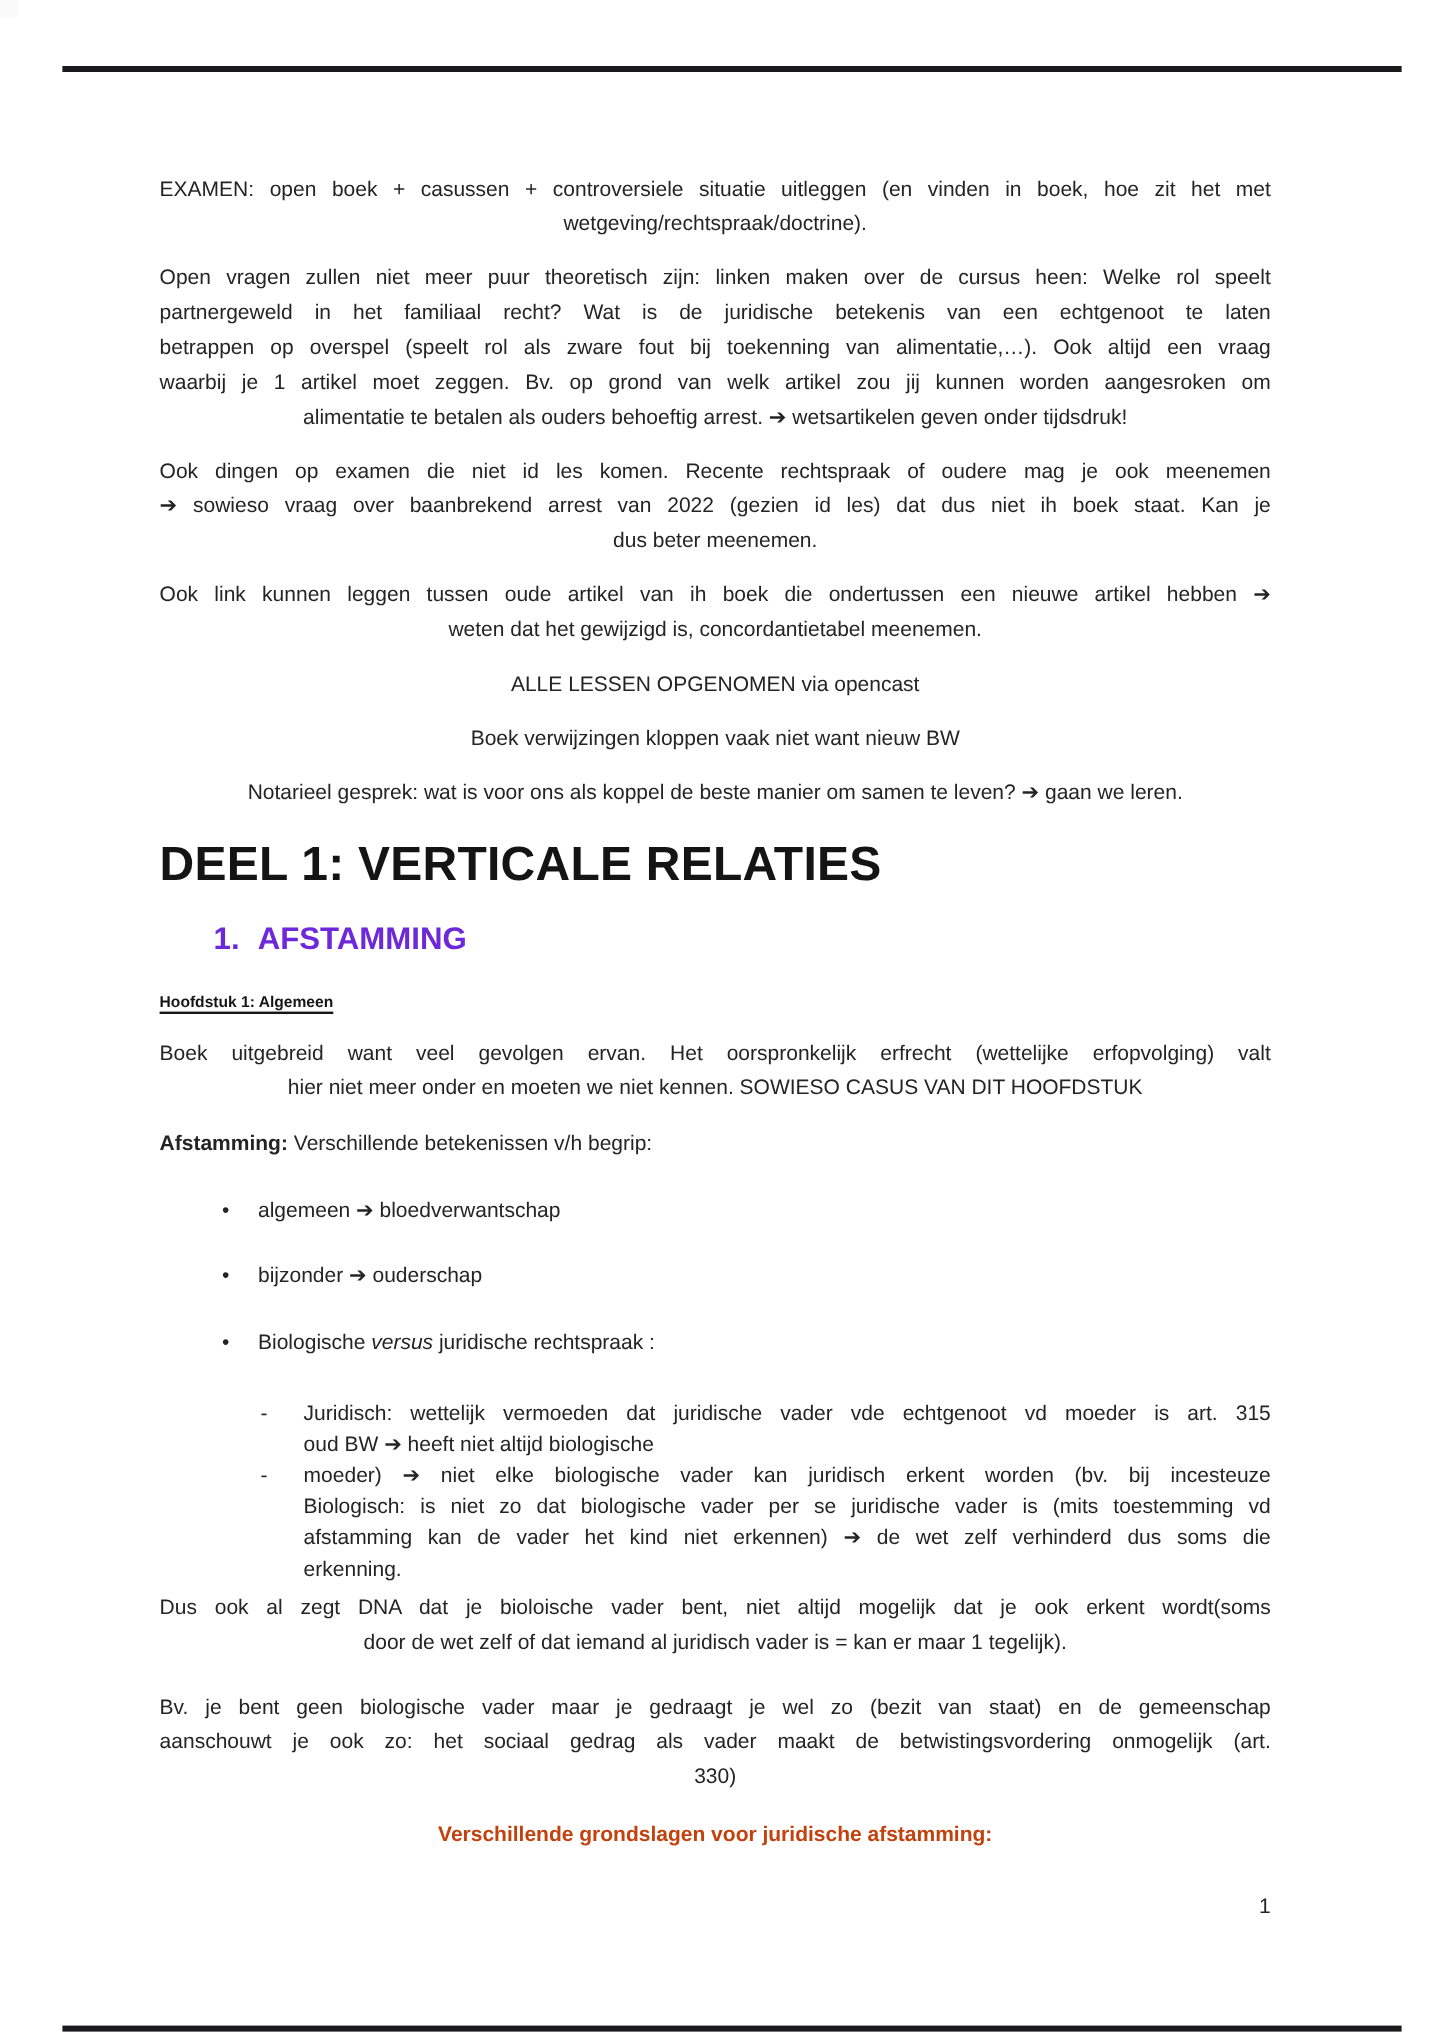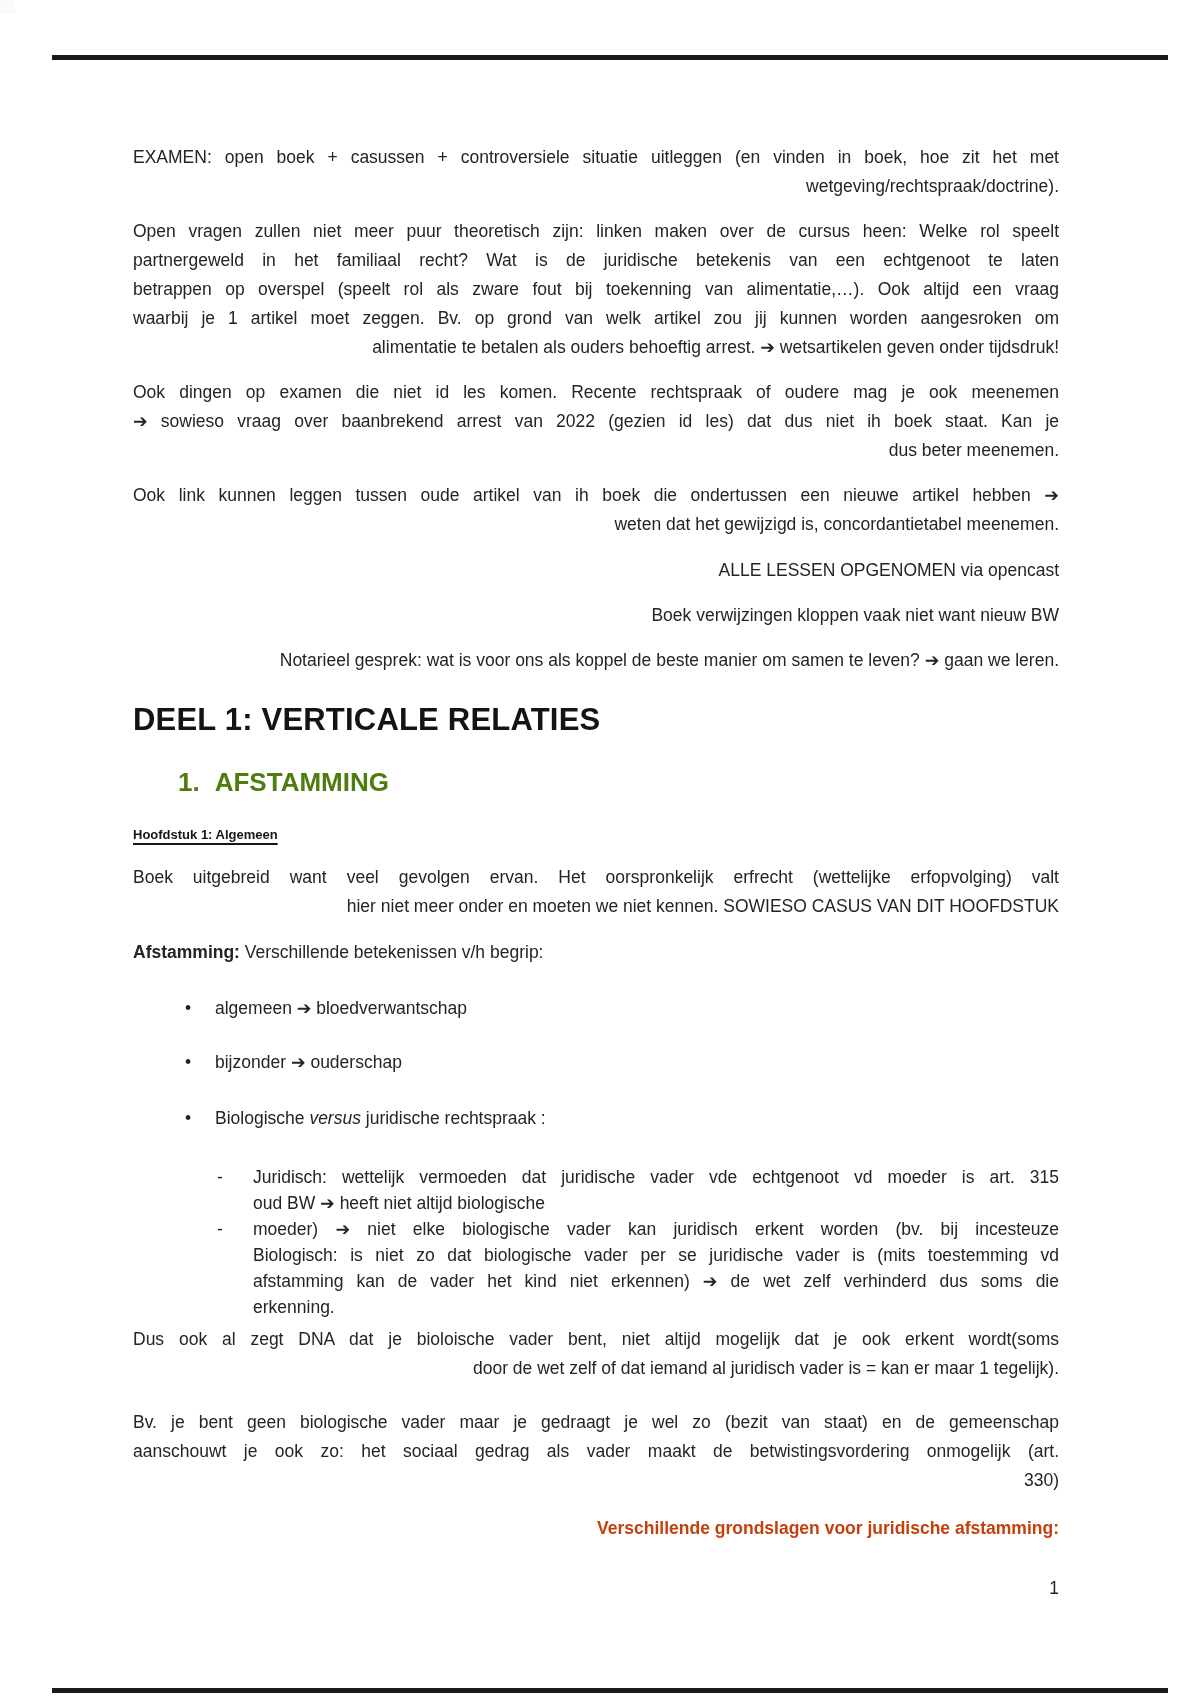--- a/index.html
+++ b/index.html
@@ -20,38 +20,38 @@
     position: absolute; left: 52px; width: 1116px; height: 5px;
     background: #1a1a1c;
   }
   .rule-top { top: 55px; }
   .rule-bottom { top: 1688px; }
 
   .content {
     position: absolute; left: 133px; top: 143px; width: 926px;
     font-size: 17.5px; line-height: 29px;
   }
-  .ln { line-height: 29px; text-align: right; }
+  .ln { line-height: 29px; text-align: center; }
   .just { text-align: justify; text-align-last: justify; }
 
   .p1 { margin-bottom: 16px; }
   .p2 { margin-bottom: 16px; }
   .p3 { margin-bottom: 16px; }
   .p4 { margin-bottom: 17px; }
   .p5 { margin-bottom: 16px; }
   .p6 { margin-bottom: 16px; }
   .p7 { margin-bottom: 16px; }
 
   .h1 {
-    margin-top: 24px; font-size: 31px; line-height: 42px;
+    margin-top: 24px; font-size: 40px; line-height: 42px;
     font-weight: bold; color: #141414; letter-spacing: 0.2px;
   }
   .h2 {
     margin-top: 24px; font-size: 26px; line-height: 34px;
-    font-weight: bold; color: #4d7c0f; padding-left: 45px;
+    font-weight: bold; color: #6d28d9; padding-left: 45px;
   }
   .h2 .num { margin-right: 15px; }
   .h3 {
     margin-top: 22px; font-size: 13px; line-height: 28px;
     font-weight: bold; color: #161616;
     text-decoration: underline; text-underline-offset: 4px;
     text-decoration-thickness: 2px;
   }
   .p8 { margin-top: 14px; }
   .p9 { margin-top: 17px; line-height: 29px; }

